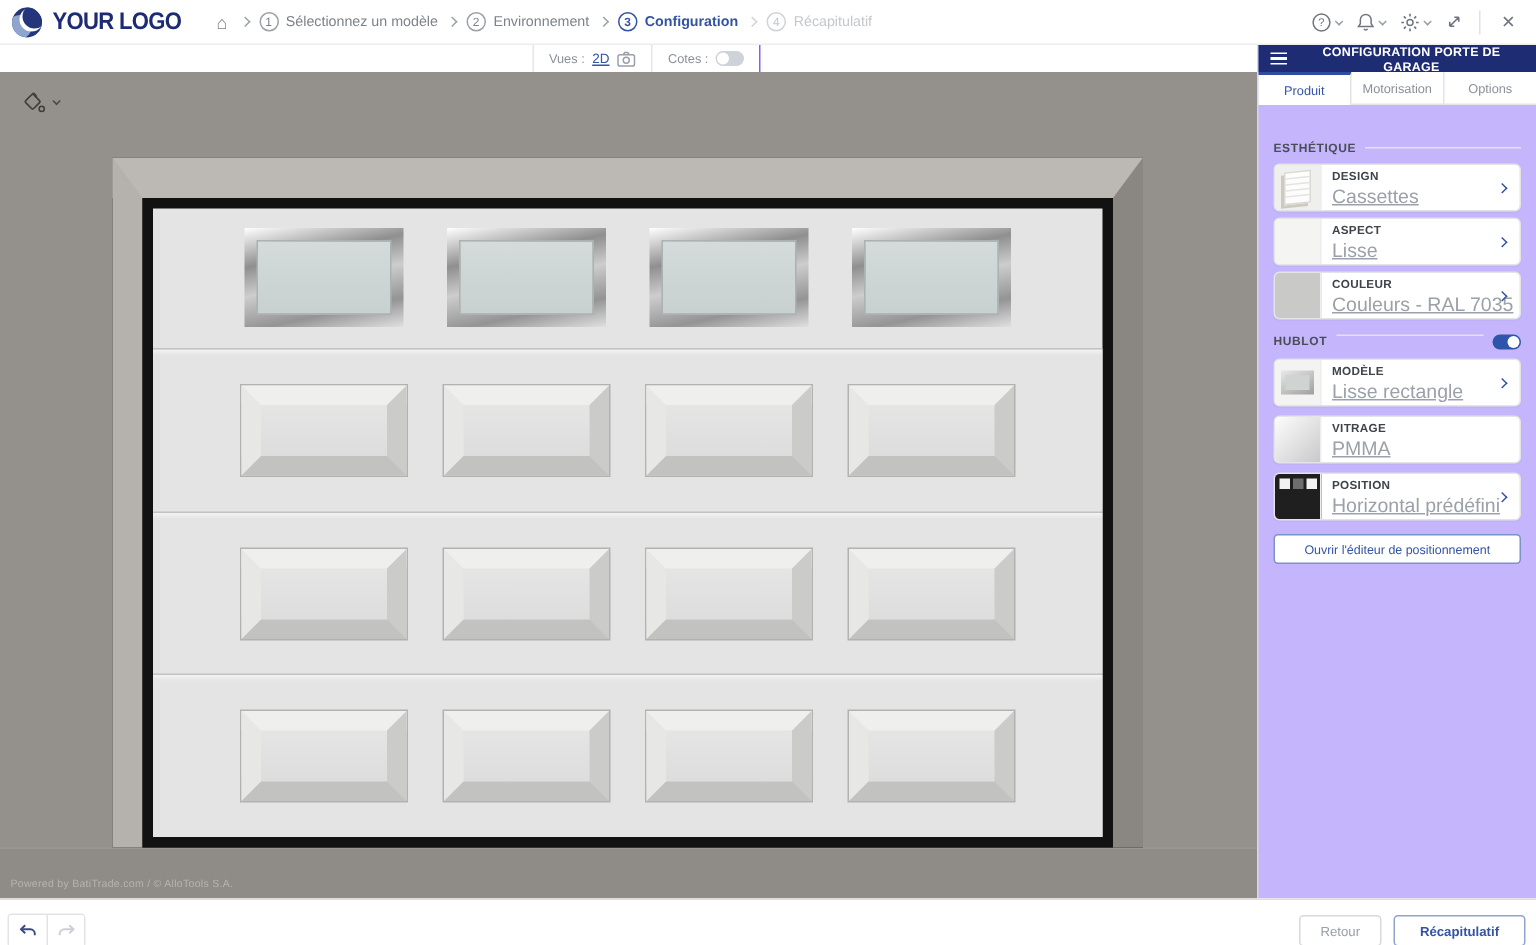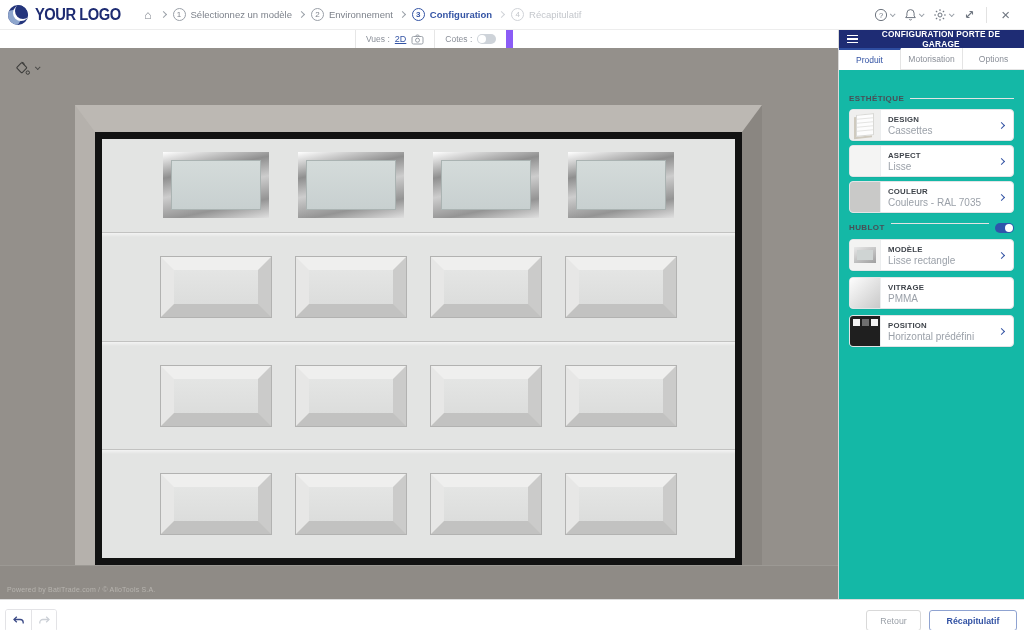--- a/index.html
+++ b/index.html
@@ -24,21 +24,21 @@
   .home-ico { font-size:12px; color:#7d828b; line-height:1; margin:0 2px 0 4px; }
   .top-actions { margin-left:auto; display:flex; align-items:center; gap:10px; padding-right:10px; color:#6f7680; }
   .icon-grp { display:flex; align-items:center; gap:2px; }
   .caret { width:4px; height:4px; border-right:1px solid #9aa0a8; border-bottom:1px solid #9aa0a8; transform:rotate(45deg) translateY(-1px); display:inline-block; }
   .vsep { width:1px; height:16px; background:#e2e2e2; }
   .close-x { font-size:15px; color:#6f7680; padding:0 4px; }
   svg.tico { display:block; }
 
   
   .substrip { position:absolute; left:0; top:30px; width:838px; height:18px; background:#fff; z-index:25; }
-  .viewbar { position:absolute; left:355px; top:0; height:18px; display:flex; align-items:flex-end; border-left:1px solid #e6e6e6; border-right:7px solid #8b5cf6; background:#fff; font-size:8.5px; color:#8a8f98; }
+  .viewbar { position:absolute; left:355px; top:0; height:18px; display:flex; align-items:flex-end; border-left:1px solid #e6e6e6; border-right:1px solid #8b5cf6; background:#fff; font-size:8.5px; color:#8a8f98; }
   .viewbar .cell { display:flex; align-items:center; gap:5px; padding:0 10px; height:100%; }
   .viewbar .cell + .cell { border-left:1px solid #e6e6e6; }
   .v2d { color:#3353a4; font-weight:normal; text-decoration:underline; font-size:9px; }
   .toggle { width:19px; height:10px; border-radius:6px; position:relative; }
   .toggle.off { background:#ced3d9; }
   .toggle.on { background:#2e55ab; }
   .toggle .knob { position:absolute; top:1px; width:8px; height:8px; border-radius:50%; background:#fff; }
   .toggle.off .knob { left:1px; }
   .toggle.on .knob { right:1px; }
 
@@ -52,39 +52,39 @@
   .sec.top { height:93px; display:flex; justify-content:center; gap:29px; padding-top:13px; }
   .sec.cas { flex:1; border-top:1px solid #c2c2c1; background:linear-gradient(#f3f3f3, #e3e4e3 4px); display:flex; justify-content:center; align-items:center; gap:23px; }
   .window { width:106px; height:66px; padding:8px; background:linear-gradient(168deg,#ffffff 0%, #8f8f8f 30%, #cdcdcd 52%, #949494 78%, #e0e0e0 100%); }
   .glass { width:100%; height:100%; background:linear-gradient(180deg,#d4dbda,#c8d0d0); border:1px solid #aab3b2; }
   .cassette { width:112px; height:62px; background:#dfe0df; border:1px solid #b2b2b1; }
   .cassette .bevel { width:100%; height:100%; border:13px solid; border-color:#efefee #cbcbca #c2c2c1 #e7e7e6; background:linear-gradient(#e4e5e4,#dcdddc); }
   .painttool { position:absolute; left:14px; top:12px; display:flex; align-items:center; gap:4px; color:#3d3d3b; }
   .watermark { position:absolute; left:7px; top:538px; font-size:7px; color:#b7b4af; letter-spacing:0.2px; }
 
   
-  .sidebar { position:absolute; left:838px; top:30px; width:186px; height:569px; background:#14b8a6; border-left:1px solid #d9d9d9; z-index:28; }
+  .sidebar { position:absolute; left:838px; top:30px; width:186px; height:569px; background:#c4b5fd; border-left:1px solid #d9d9d9; z-index:28; }
   .sb-head { height:18px; background:#1e2c74; color:#fff; display:flex; align-items:center; gap:8px; padding:0 8px; }
   .sb-title { font-size:8.3px; font-weight:bold; letter-spacing:0.2px; flex:1; text-align:center; }
   .burger { width:11px; display:flex; flex-direction:column; gap:2px; }
   .burger i { height:1.5px; background:#fff; display:block; }
   .tabs { display:flex; height:22px; border-bottom:0; }
   .tab { flex:1; display:flex; align-items:center; justify-content:center; font-size:8.5px; color:#8a8f98; border-bottom:1px solid #e4e4e4; background:#fff; }
   .tab.active { color:#3353a4; font-weight:normal; border-bottom:none; border-top:2px solid #2e4da0; border-right:1px solid #e4e4e4; }
   .tab.mid { border-right:1px solid #e4e4e4; }
   .sb-body { padding:8px 10px 0 10px; }
   .secrow { display:flex; align-items:center; gap:6px; margin:16px 0 6px 0; }
   .seclabel { font-size:8px; font-weight:bold; color:#494e56; letter-spacing:0.4px; white-space:nowrap; }
   .secline { flex:1; height:1px; background:#e3e3e3; }
   .cards { display:flex; flex-direction:column; gap:4px; }
   .card { height:32px; border:1px solid #e2e4e6; border-radius:4px; background:#fff; display:flex; align-items:center; overflow:hidden; box-shadow:0 1px 1px rgba(0,0,0,0.03); }
   .thumb { width:31px; height:100%; border-right:1px solid #eceeef; flex:none; position:relative; background:#fafafa; }
   .card-txt { flex:1; padding-left:7px; min-width:0; }
   .card-lab { font-size:7.8px; font-weight:bold; color:#3f444b; letter-spacing:0.2px; }
-  .card-val { font-size:10px; color:#9ba1a9; margin-top:1px; white-space:nowrap; }
+  .card-val { font-size:13px; color:#9ba1a9; margin-top:1px; white-space:nowrap;text-decoration:underline; }
   .card-chev { width:5px; height:5px; border-right:1.4px solid #3353a4; border-bottom:1.4px solid #3353a4; transform:rotate(-45deg); margin-right:9px; flex:none; }
   
   .th-design { background:#efefee; }
   .th-design .mini-door { position:absolute; left:6px; top:4px; width:18px; height:22px; background:#fdfdfd; border:1px solid #d9d9d6; transform:skewY(-6deg); box-shadow:-2px 2px 0 #cfcabe; }
   .th-design .mini-door i { display:block; height:4px; border-bottom:1px solid #e4e4e2; }
   .th-aspect { background:#f4f4f3; }
   .th-couleur { background:#c9c9c8; }
   .th-modele { background:#f3f3f2; }
   .th-modele .mini-win { position:absolute; left:4px; top:7px; right:4px; bottom:7px; background:linear-gradient(150deg,#e9e9e9,#9f9f9f); padding:3px; }
   .th-modele .mini-win i { display:block; width:100%; height:100%; background:#cfd4d3; }
@@ -352,20 +352,21 @@
             <i class="b"></i>
             <i class="c"></i>
           </div>
         <div class="card-txt">
           <div class="card-lab">POSITION</div>
           <div class="card-val">Horizontal prédéfini</div>
         </div>
         <span class="card-chev"></span>
       </div>
     </div>
+    <button class="editor-btn">Ouvrir l'éditeur de positionnement</button>
   </div>
 </div>
 
 <div class="bottombar">
   <div class="undo-grp">
     <span class="ub">
       <svg width="13" height="11" viewBox="0 0 13 11">
           <path d="M2 4.5 h6.2 a3 3 0 0 1 3 3 v1" fill="none" stroke="#3b4a86" stroke-width="1.3"></path>
           <path d="M4.8 1.8 L2 4.5 l2.8 2.7" fill="none" stroke="#3b4a86" stroke-width="1.3"></path>
         </svg>

